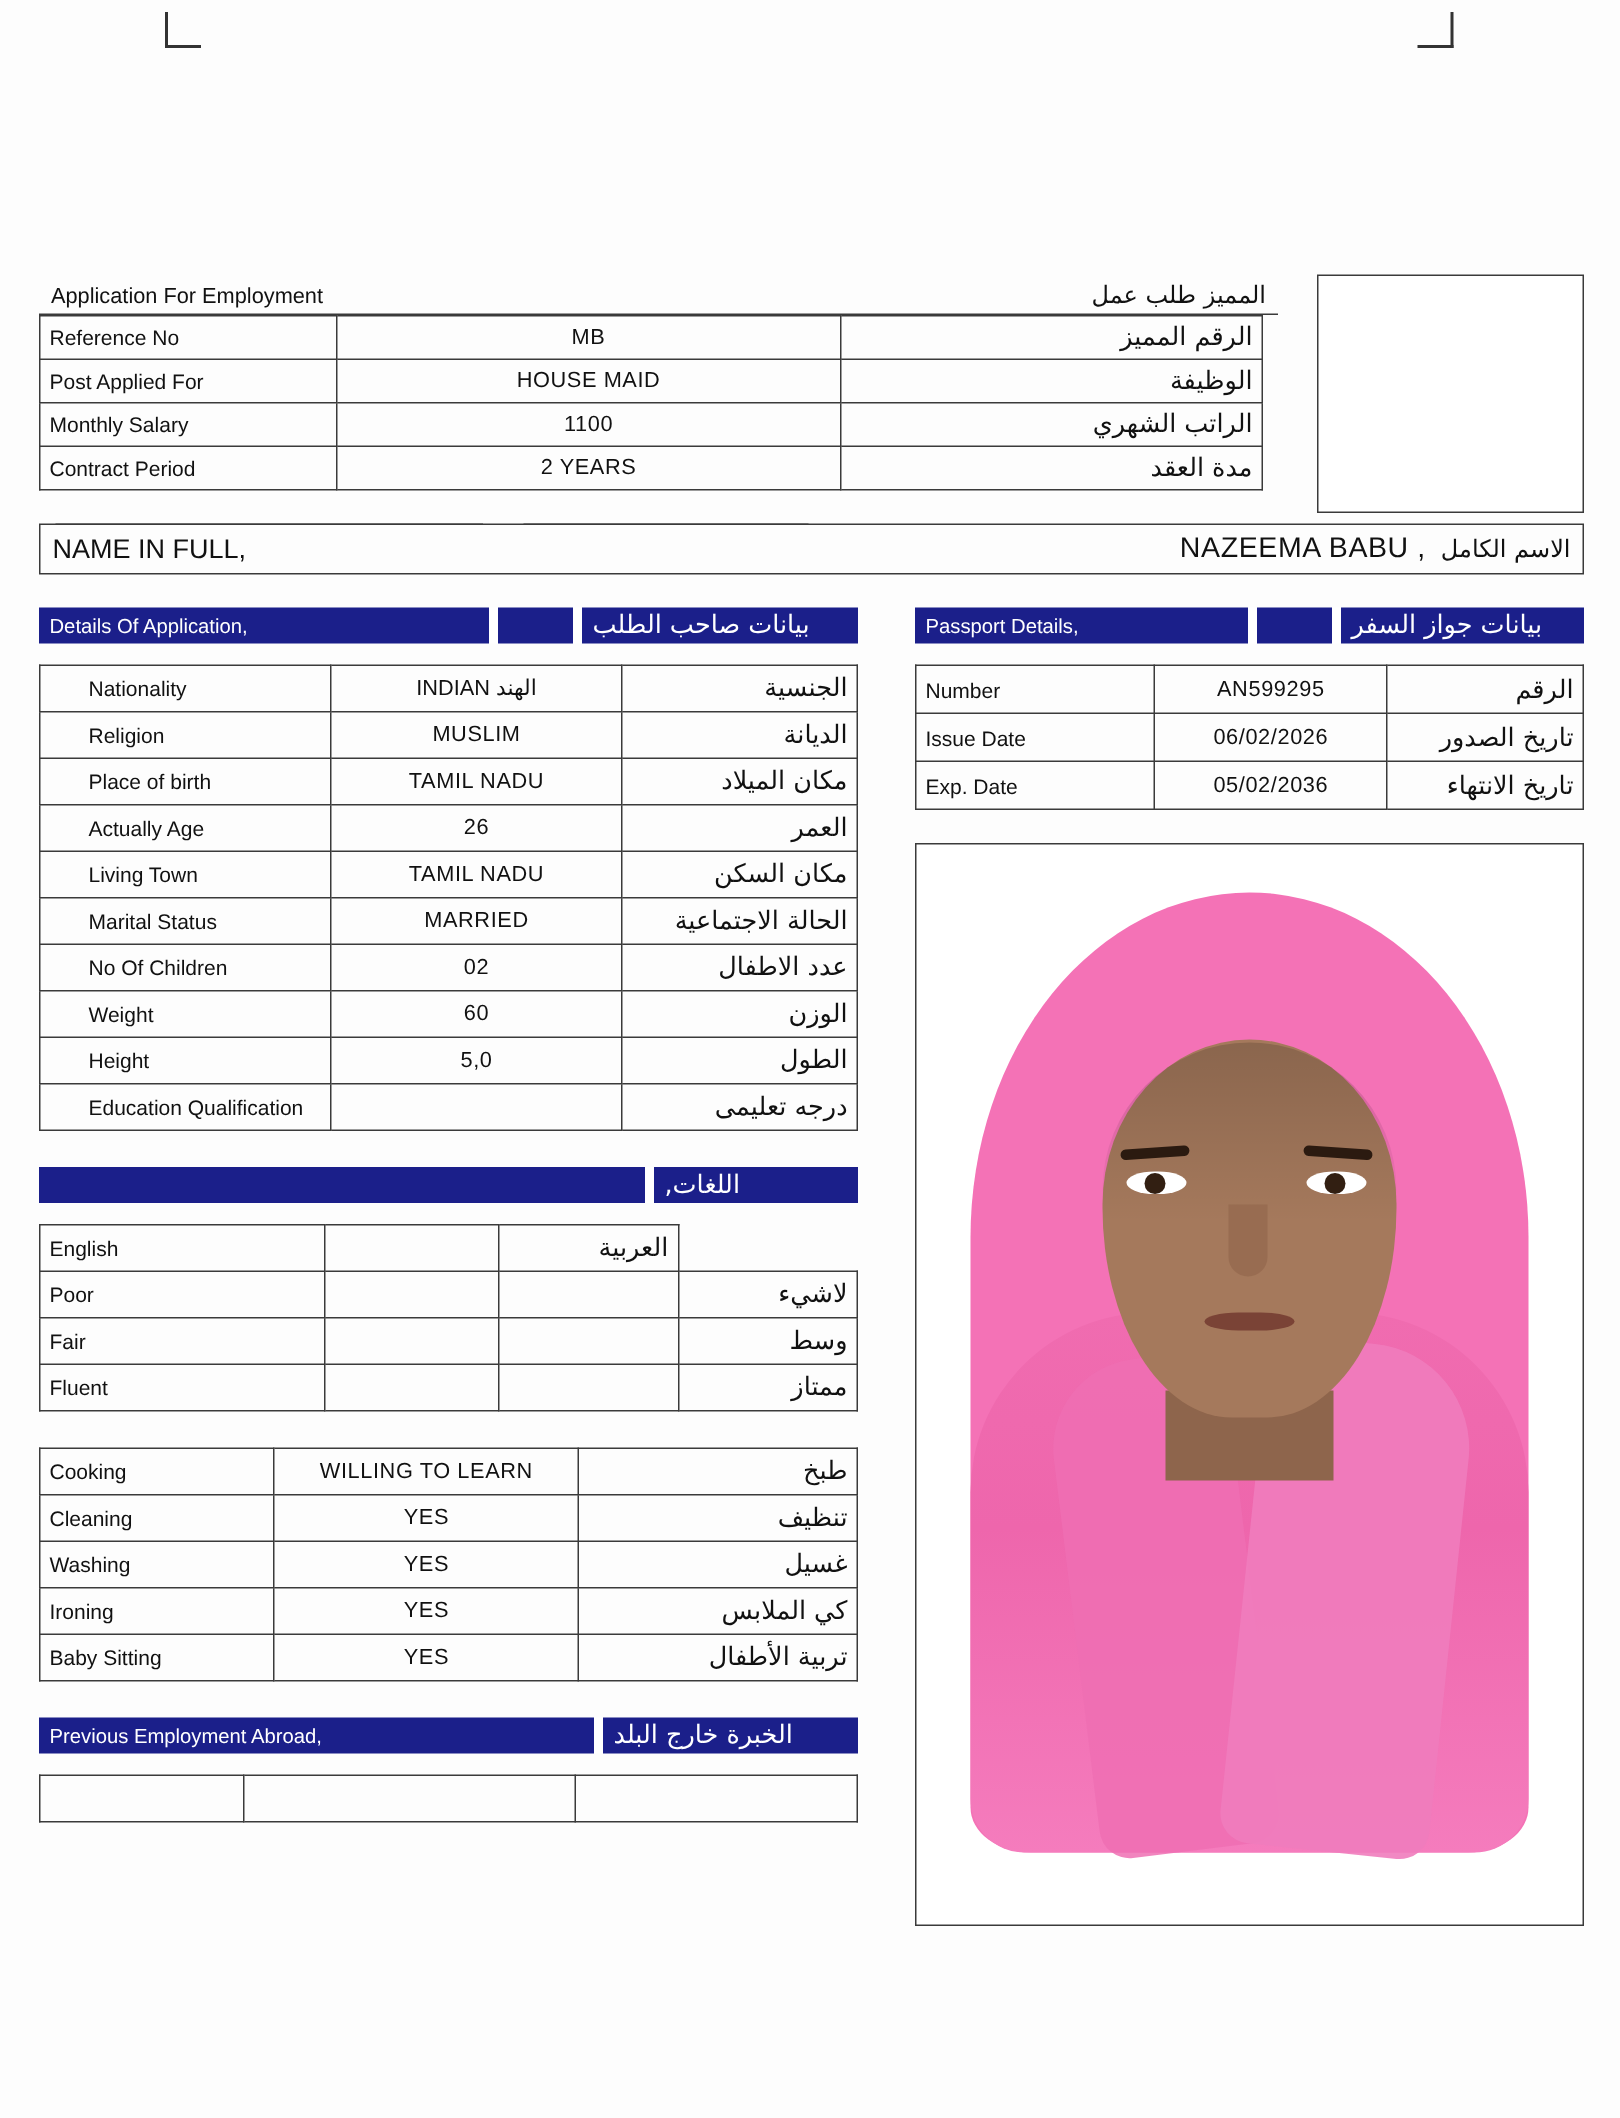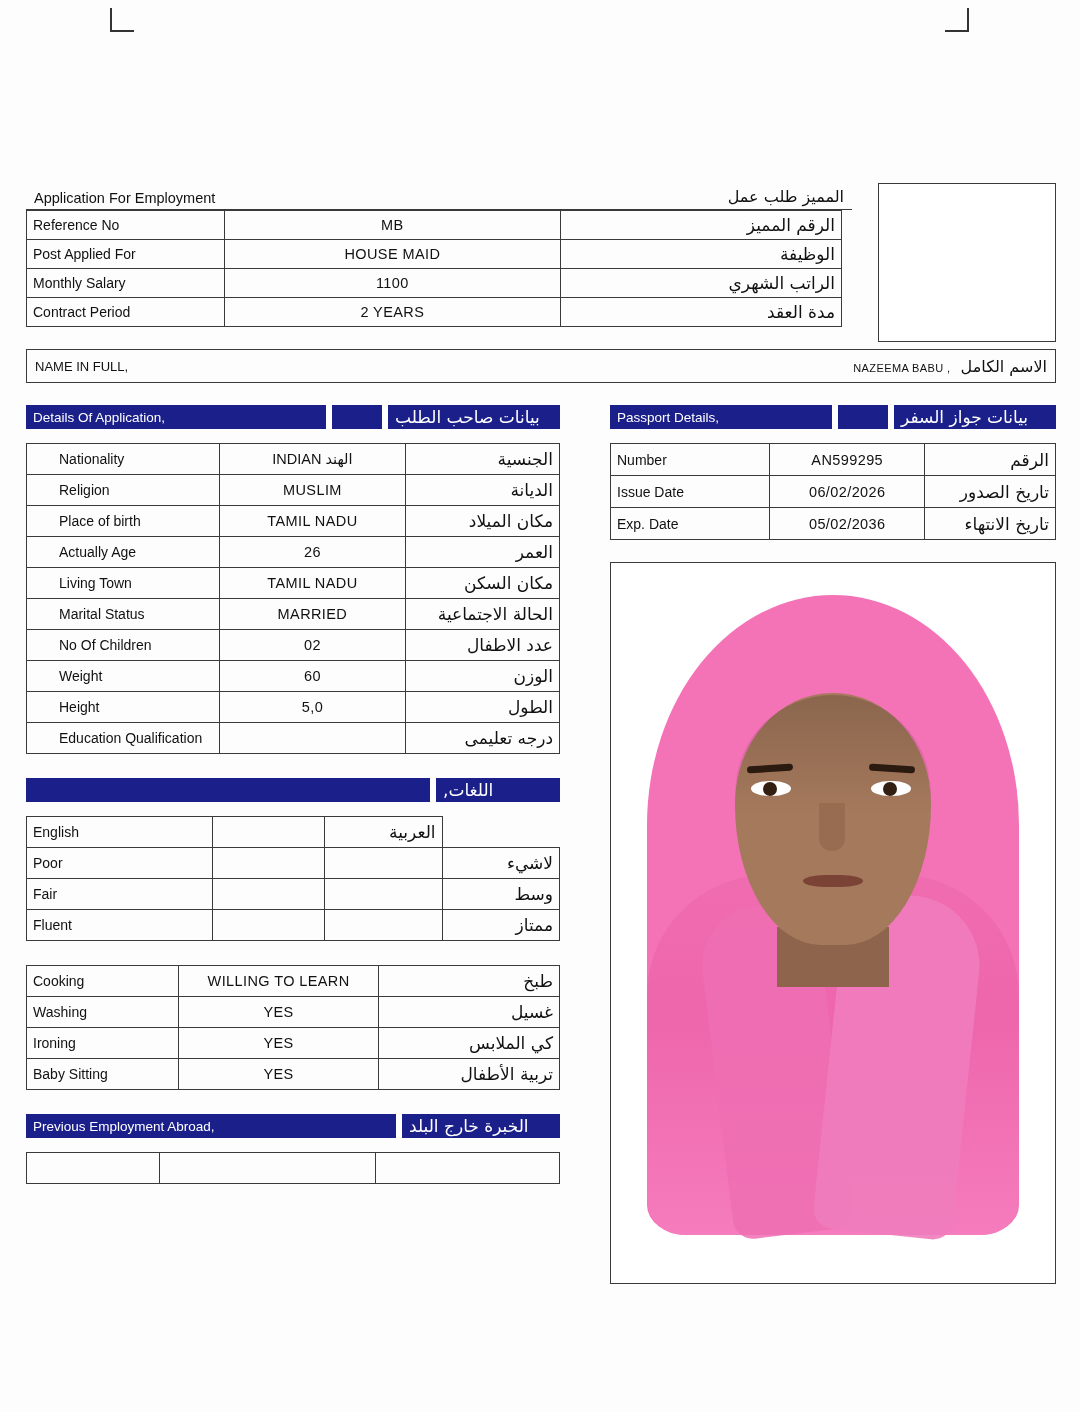--- a/index.html
+++ b/index.html
@@ -95,49 +95,49 @@
   .name-row {
     margin-top: 22px;
     border: 1px solid #3a3a3a;
     height: 32px;
     display: flex;
     align-items: center;
     justify-content: space-between;
     padding: 0 8px;
     position: relative;
   }
-  .name-en { font-size: 13px; }
+  .name-en { font-size: 18px; }
   .name-right {
     display: flex;
     align-items: baseline;
     gap: 10px;
     direction: rtl;
   }
-  .name-value { font-size: 11px; letter-spacing: .4px; direction: ltr; }
+  .name-value { font-size: 19px; letter-spacing: .4px; direction: ltr; }
   .name-ar { font-family: "DejaVu Sans", sans-serif; font-size: 16px; }
   .name-underline {
     position: absolute;
     left: 10px;
     top: -1px;
     width: 285px;
     border-top: 1px solid #3a3a3a;
   }
   .name-underline2 {
     position: absolute;
     left: 322px;
     top: -1px;
     width: 190px;
     border-top: 1px solid #3a3a3a;
   }
 
   
   .body-cols {
     display: flex;
     margin-top: 22px;
-    gap: 50px;
+    gap: 38px;
   }
   .col-left { width: 550px; }
   .col-right { width: 446px; }
 
   
   .bar {
     display: flex;
     align-items: stretch;
     height: 24px;
     font-size: 14px;
@@ -518,20 +518,25 @@
 
 
         <table class="grid work">
           <tbody>
               <tr>
             <td class="c1 lbl-en">Cooking</td>
             <td class="c2 val">WILLING TO LEARN</td>
             <td class="c3 lbl-ar">طبخ</td>
           </tr>
           <tr>
+            <td class="c1 lbl-en">Cleaning</td>
+            <td class="c2 val">YES</td>
+            <td class="c3 lbl-ar">تنظيف</td>
+          </tr>
+          <tr>
             <td class="c1 lbl-en">Washing</td>
             <td class="c2 val">YES</td>
             <td class="c3 lbl-ar">غسيل</td>
           </tr>
           <tr>
             <td class="c1 lbl-en">Ironing</td>
             <td class="c2 val">YES</td>
             <td class="c3 lbl-ar">كي الملابس</td>
           </tr>
           <tr>

